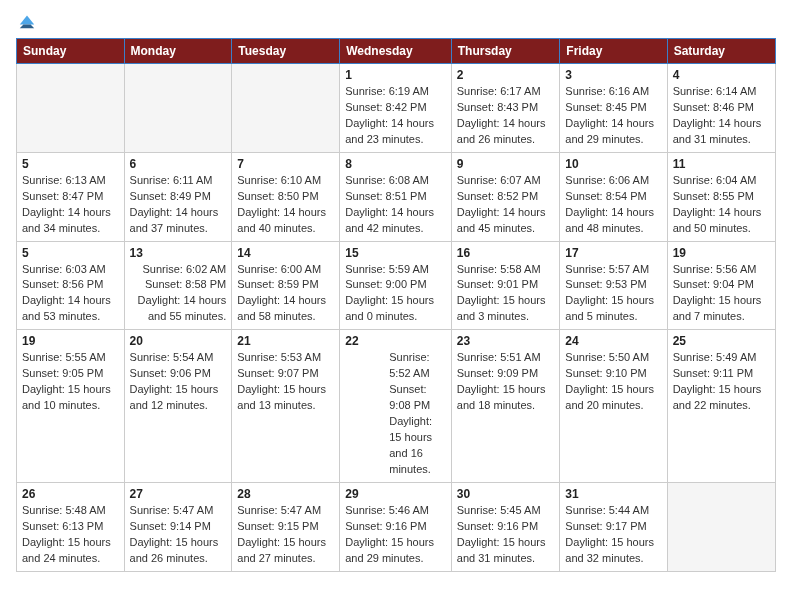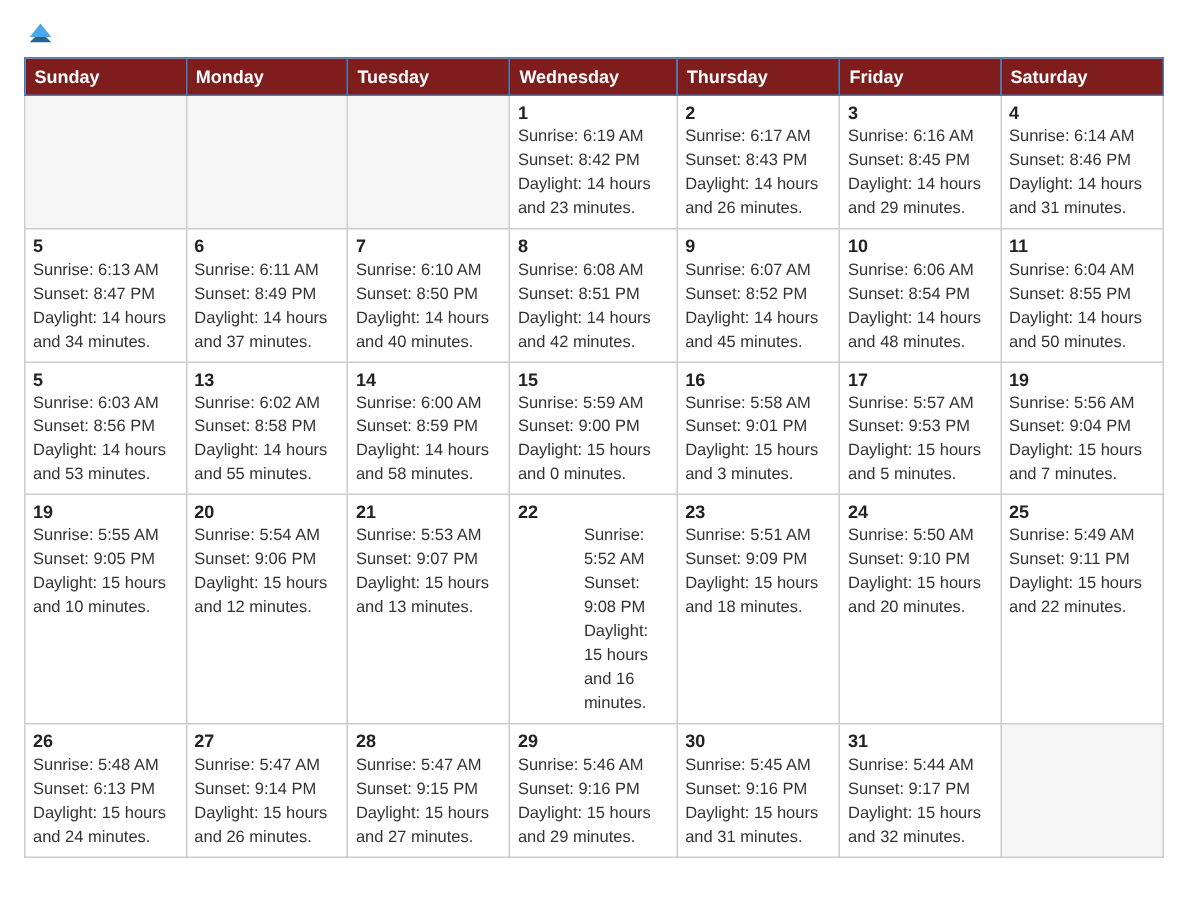--- a/index.html
+++ b/index.html
@@ -218,21 +218,21 @@
         <tr>
           <td>
             <div class="day-number">5</div>
             <div class="day-info" style="white-space: pre-line;">Sunrise: 6:03 AM
 Sunset: 8:56 PM
 Daylight: 14 hours
 and 53 minutes.</div>
           </td>
           <td>
             <div class="day-number">13</div>
-            <div class="day-info" style="white-space: pre-line;">Sunrise: 6:02 AM
+            <div class="day-info" style="white-space: pre-line; text-align: right;">Sunrise: 6:02 AM
 Sunset: 8:58 PM
 Daylight: 14 hours
 and 55 minutes.</div>
           </td>
           <td>
             <div class="day-number">14</div>
             <div class="day-info" style="white-space: pre-line;">Sunrise: 6:00 AM
 Sunset: 8:59 PM
 Daylight: 14 hours
 and 58 minutes.</div>

